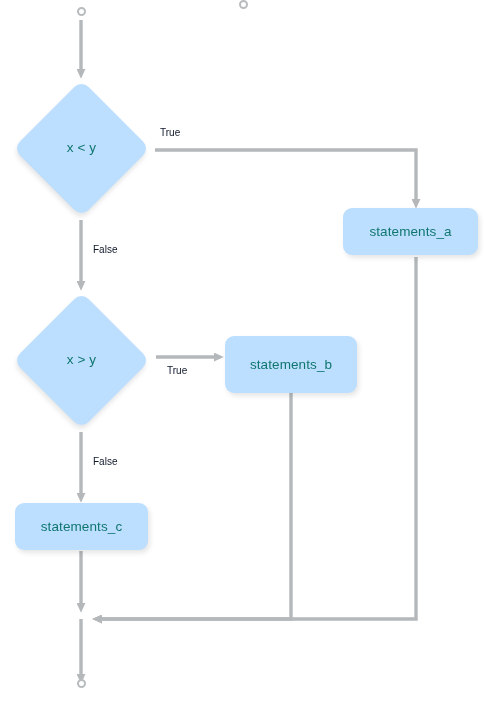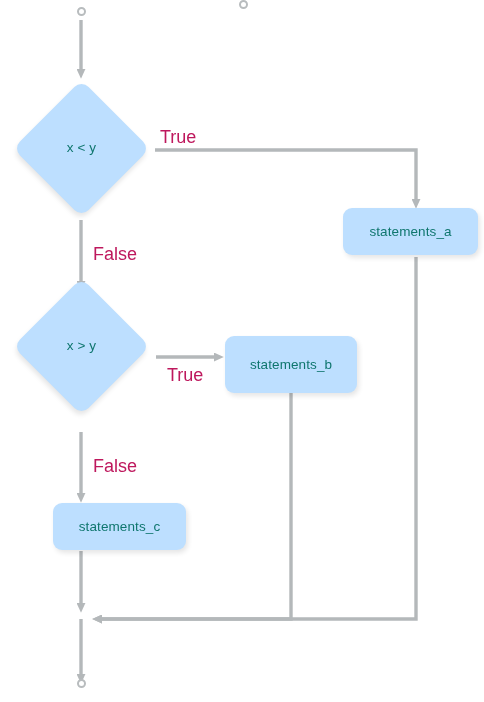--- a/index.html
+++ b/index.html
@@ -56,22 +56,22 @@
     position: relative;
     z-index: 2;
     color: #0f766e;
     font-size: 13.5px;
     line-height: 1;
     white-space: nowrap;
     letter-spacing: 0.1px;
   }
   .edge-label {
     position: absolute;
-    color: #be185d;
-    font-size: 18px;
+    color: #0f172a;
+    font-size: 10px;
     line-height: 1;
     white-space: nowrap;
   }
   .terminator {
     position: absolute;
     width: 9px;
     height: 9px;
     border: 2px solid #b8bcbe;
     border-radius: 50%;
     background: #ffffff;
@@ -144,30 +144,30 @@
 
   <div class="node node-decision" style="left:13px; top:78px; width:137px; height:140px;">
     <div class="diamond-shape"></div>
     <span class="node-label">x &lt; y</span>
   </div>
 
   <div class="node node-process" style="left:343px; top:208px; width:135px; height:47px;">
     <span class="node-label">statements_a</span>
   </div>
 
-  <div class="node node-decision" style="left:13px; top:276px; width:137px; height:140px;text-align:center;">
+  <div class="node node-decision" style="left:13px; top:290px; width:137px; height:140px;text-align:center;">
     <div class="diamond-shape"></div>
     <span class="node-label">x &gt; y</span>
   </div>
 
   <div class="node node-process" style="left:225px; top:336px; width:132px; height:57px;">
     <span class="node-label">statements_b</span>
   </div>
 
-  <div class="node node-process" style="left:15px; top:503px; width:133px; height:47px;margin-left:38px;">
+  <div class="node node-process" style="left:15px; top:503px; width:133px; height:47px;">
     <span class="node-label">statements_c</span>
   </div>
 
   <span class="edge-label" style="left:160px; top:128px;">True</span>
 
   <span class="edge-label" style="left:93px; top:245px;">False</span>
 
   <span class="edge-label" style="left:167px; top:366px;">True</span>
 
   <span class="edge-label" style="left:93px; top:457px;">False</span>

